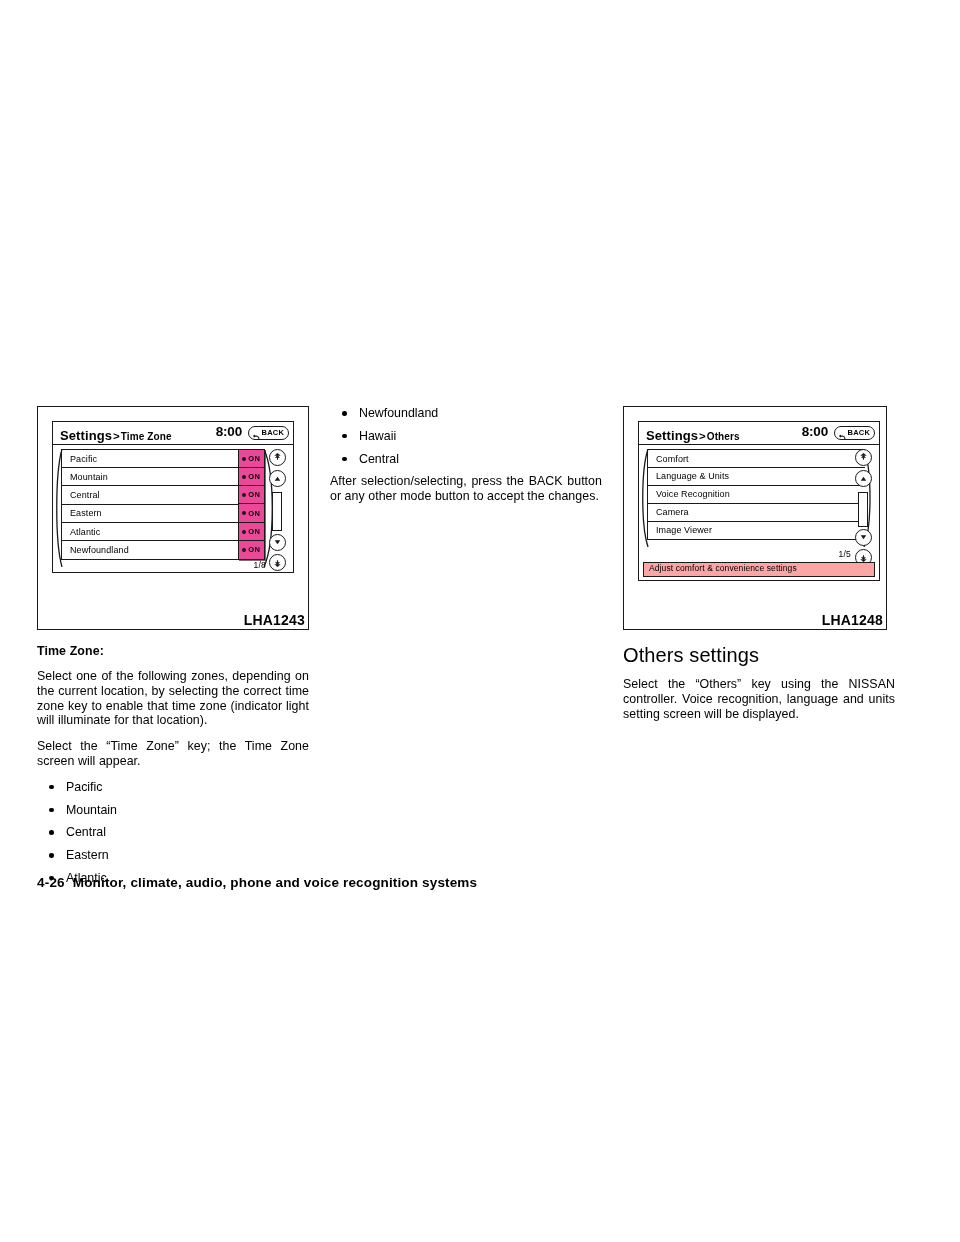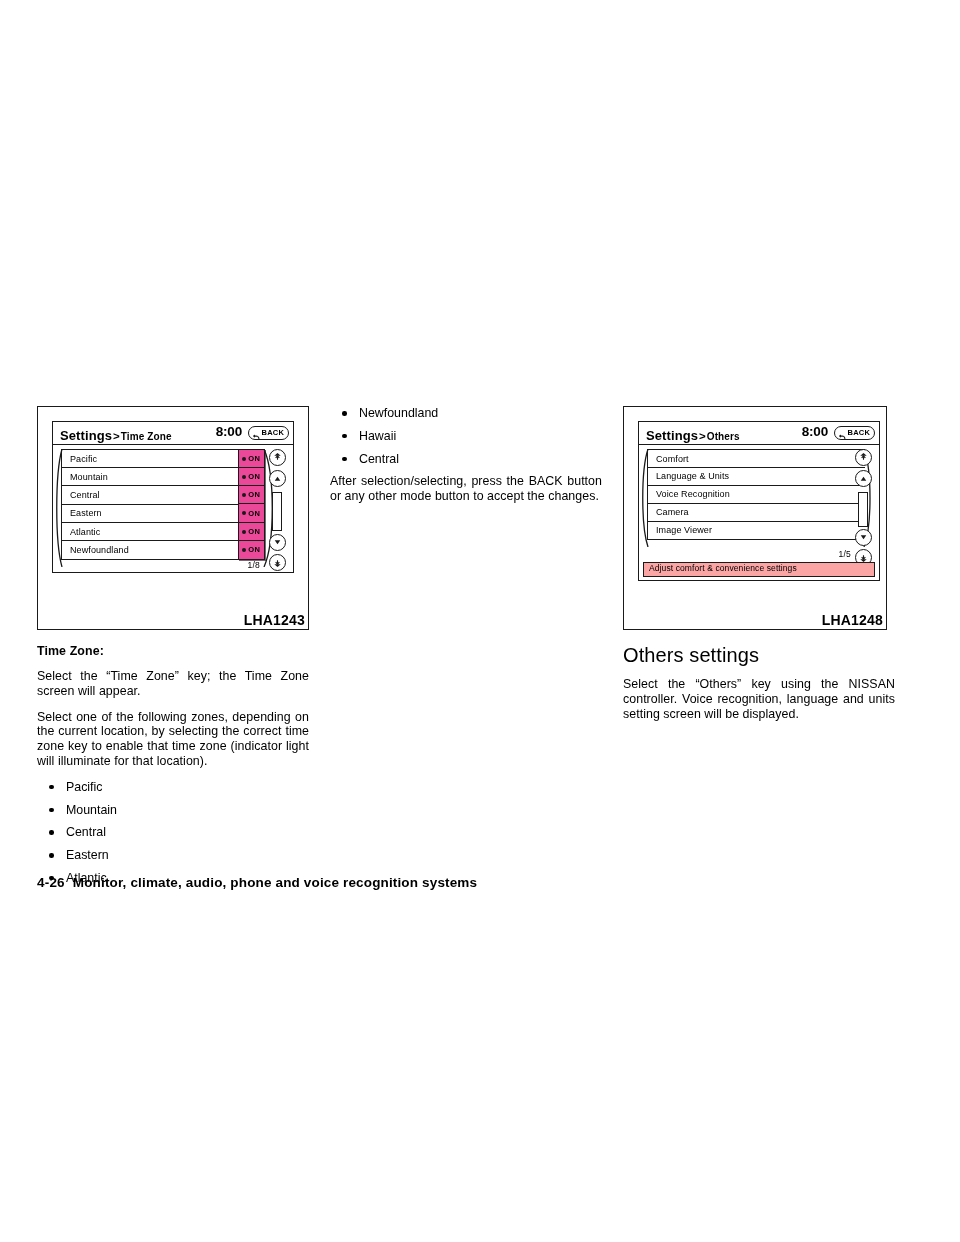--- a/index.html
+++ b/index.html
@@ -250,21 +250,21 @@
     position: absolute;
     left: 5px;
     width: 10px;
     border: 1.3px solid #1a1a1a;
     box-sizing: border-box;
     background: #fff;
   }
 
   .page-count {
     position: absolute;
-    right: 33px;
+    right: 27px;
     bottom: 2px;
     font-size: 8.5px;
     letter-spacing: 0.2px;
   }
   .page-count-right {
     position: absolute;
     right: 28px;
     bottom: 3px;
     font-size: 8.5px;
     letter-spacing: 0.2px;
@@ -480,22 +480,22 @@
 
           <div class="page-count">1/8</div>
         </div>
       </div>
 
       <div class="fig-id">LHA1243</div>
     </div>
 
     <div class="prose" style="top:238px; left:0;">
       <div class="h-bold">Time Zone:</div>
+      <p class="body">Select one of the following zones, depending on the current location, by selecting the correct time zone key to enable that time zone (indicator light will illuminate for that location).</p>
       <p class="body">Select the “Time Zone” key; the Time Zone screen will appear.</p>
-      <p class="body">Select one of the following zones, depending on the current location, by selecting the correct time zone key to enable that time zone (indicator light will illuminate for that location).</p>
       <ul class="bullets">
         <li>Pacific</li>
         <li>Mountain</li>
         <li>Central</li>
         <li>Eastern</li>
         <li>Atlantic</li>
       </ul>
     </div>
   </div>
 

